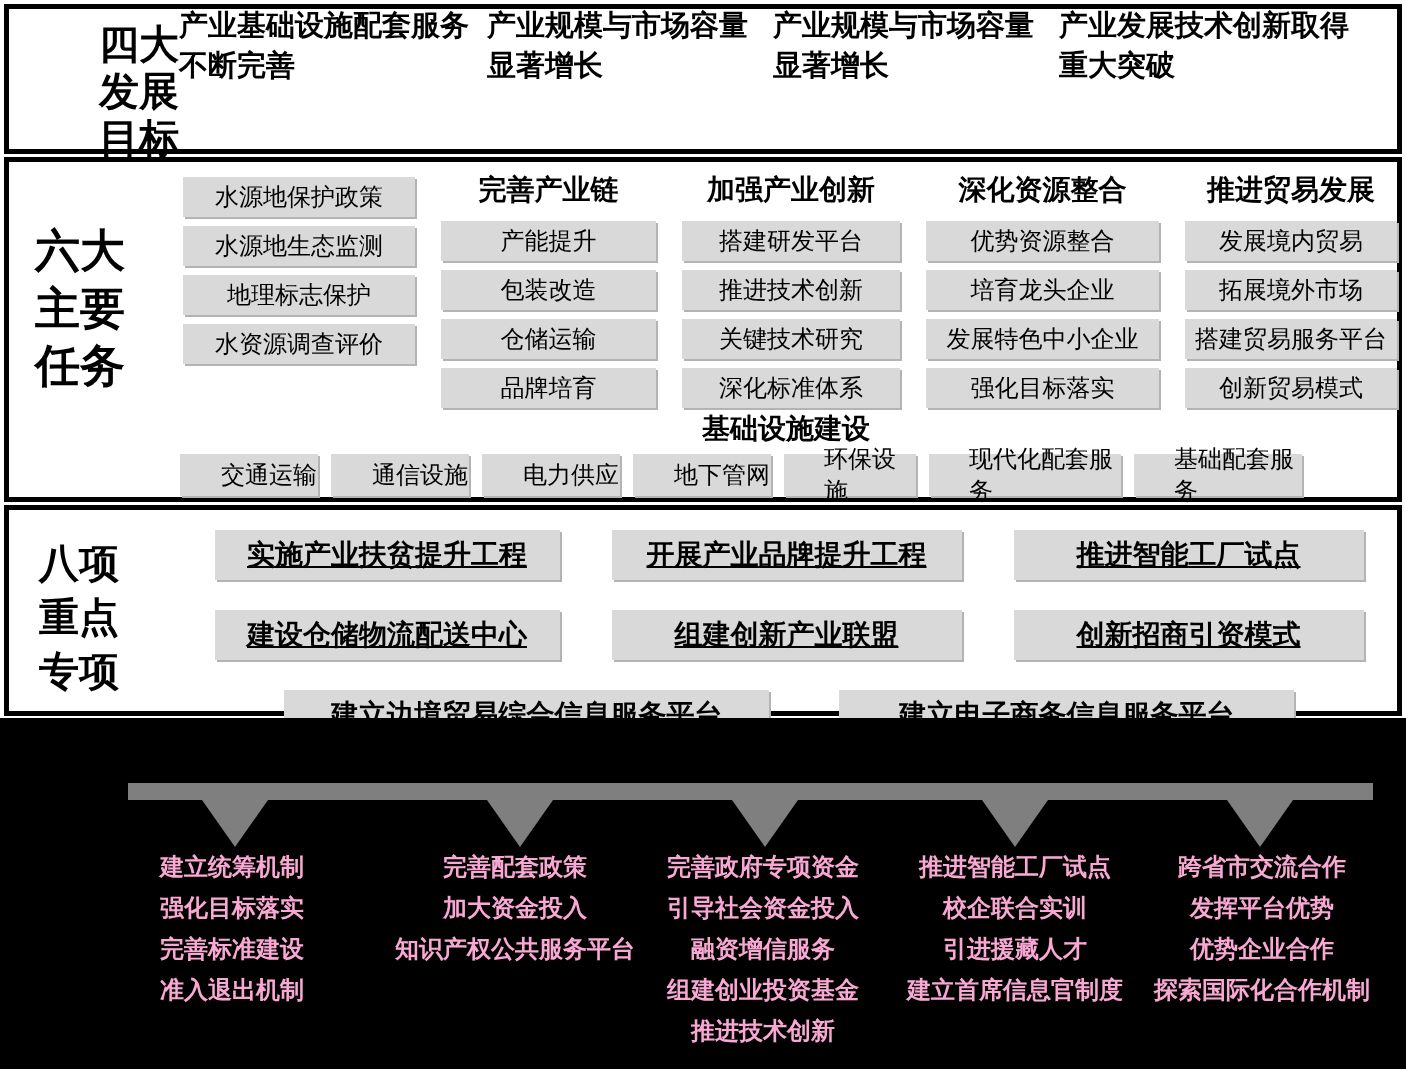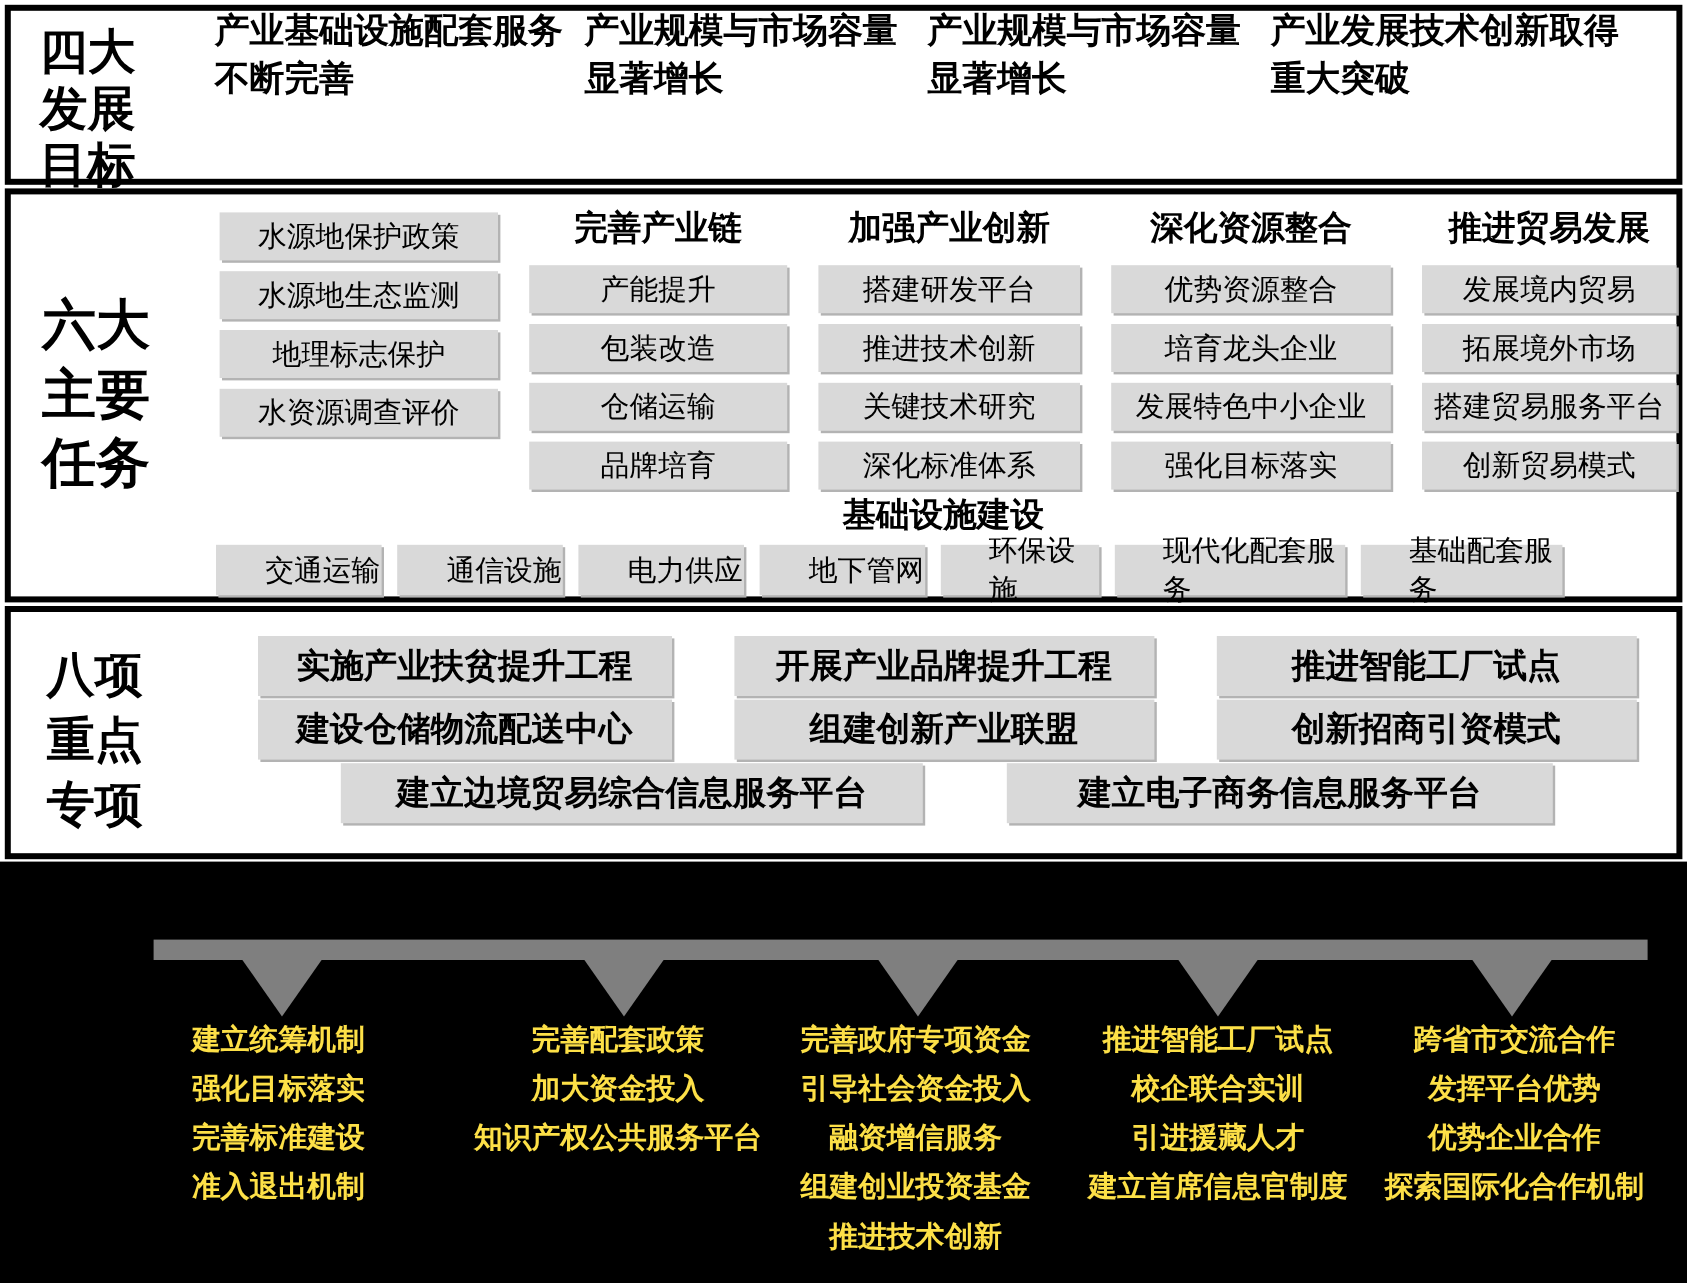--- a/index.html
+++ b/index.html
@@ -3,22 +3,22 @@
 <meta charset="utf-8">
 <style>
   html,body{margin:0;padding:0;background:#444;}
   .page{position:relative;width:1406px;height:1069px;background:#fff;
         font-family:"Liberation Sans","DejaVu Sans",sans-serif;overflow:hidden;color:#000;}
   .sec{position:absolute;left:4px;background:#fff;border:5px solid #000;box-sizing:border-box;display:flex;}
   .sec1{top:4px;width:1398px;height:150px;}
   .sec2{top:157px;width:1398px;height:345px;}
   .sec3{top:505px;width:1398px;height:211px;}
   .side-label{font-weight:bold;white-space:pre-line;flex:none;}
-  .side1{width:146px;padding:12px 0 0 24px;font-size:40px;line-height:1.18;}
-  .side2{width:148px;padding:80px 0 0 26px;font-size:45px;line-height:1.28;}
+  .side1{width:146px;padding:12px 0 0 24px;font-size:40px;line-height:1.18;text-align:right;}
+  .side2{width:148px;padding:60px 0 0 26px;font-size:45px;line-height:1.28;}
   .side3{width:142px;padding:26px 0 0 30px;font-size:40px;line-height:1.35;}
 
   
   .goals-grid{flex:1;display:flex;padding:6px 30px 0 0;}
   .goal-col{flex:1;display:flex;flex-direction:row;justify-content:flex-end;}
   .goal{height:62px;display:flex;align-items:center;justify-content:center;
         font-size:29px;font-weight:bold;}
 
   
   .tasks-body{position:relative;flex:1;}
@@ -30,33 +30,33 @@
         justify-content:center;box-sizing:border-box;}
   .task-box{width:100%;height:40px;margin-top:9px;font-size:24px;padding:0 4px;}
   .infra-header{position:absolute;left:0;right:0;top:248px;text-align:center;
         font-size:28px;font-weight:bold;margin-left:-8px;}
   .infra-row{position:absolute;left:-88px;right:10px;top:292px;display:flex;
         justify-content:center;gap:13px;}
   .infra-box{height:42px;font-size:24px;flex:none;padding-left:40px;}
   .ib1,.ib2,.ib3,.ib4{width:138px}.ib5{width:132px}.ib6{width:192px}.ib7{width:168px}
 
   
-  .proj-rows{flex:1;display:flex;flex-direction:column;gap:3px;padding-top:20px;}
+  .proj-rows{flex:1;display:flex;flex-direction:column;gap:30px;padding-top:20px;text-decoration:underline;}
   .proj-row{display:flex;justify-content:center;gap:52px;}
   .proj-row3{gap:70px;}
   .proj-box{height:50px;font-size:28px;font-weight:bold;flex:none;}
   .pw1{width:345px}.pw2{width:350px}.pw3{width:350px}.pw4{width:485px}.pw5{width:455px}
 
   
   .black-area{position:absolute;left:0;top:718px;width:1406px;height:351px;background:#000;}
   .flow-bar{position:absolute;left:128px;top:65px;width:1245px;height:17px;background:#7f7f7f;}
   .tri{position:absolute;top:82px;width:0;height:0;border-left:33px solid transparent;
        border-right:33px solid transparent;border-top:47px solid #7f7f7f;}
   .t1{left:202px}.t2{left:487px}.t3{left:732px}.t4{left:982px}.t5{left:1227px}
-  .measure-col{position:absolute;top:128px;width:300px;text-align:center;color:#fde047;
+  .measure-col{position:absolute;top:128px;width:300px;text-align:center;color:#f9a8d4;
        font-size:24px;font-weight:bold;line-height:41px;}
   .m1{left:82px}.m2{left:365px}.m3{left:613px}.m4{left:865px}.m5{left:1112px}
 </style>
 </head>
 <body>
 
 <div class="page">
 
   <div class="sec sec1">
     <div class="side-label side1">四大

